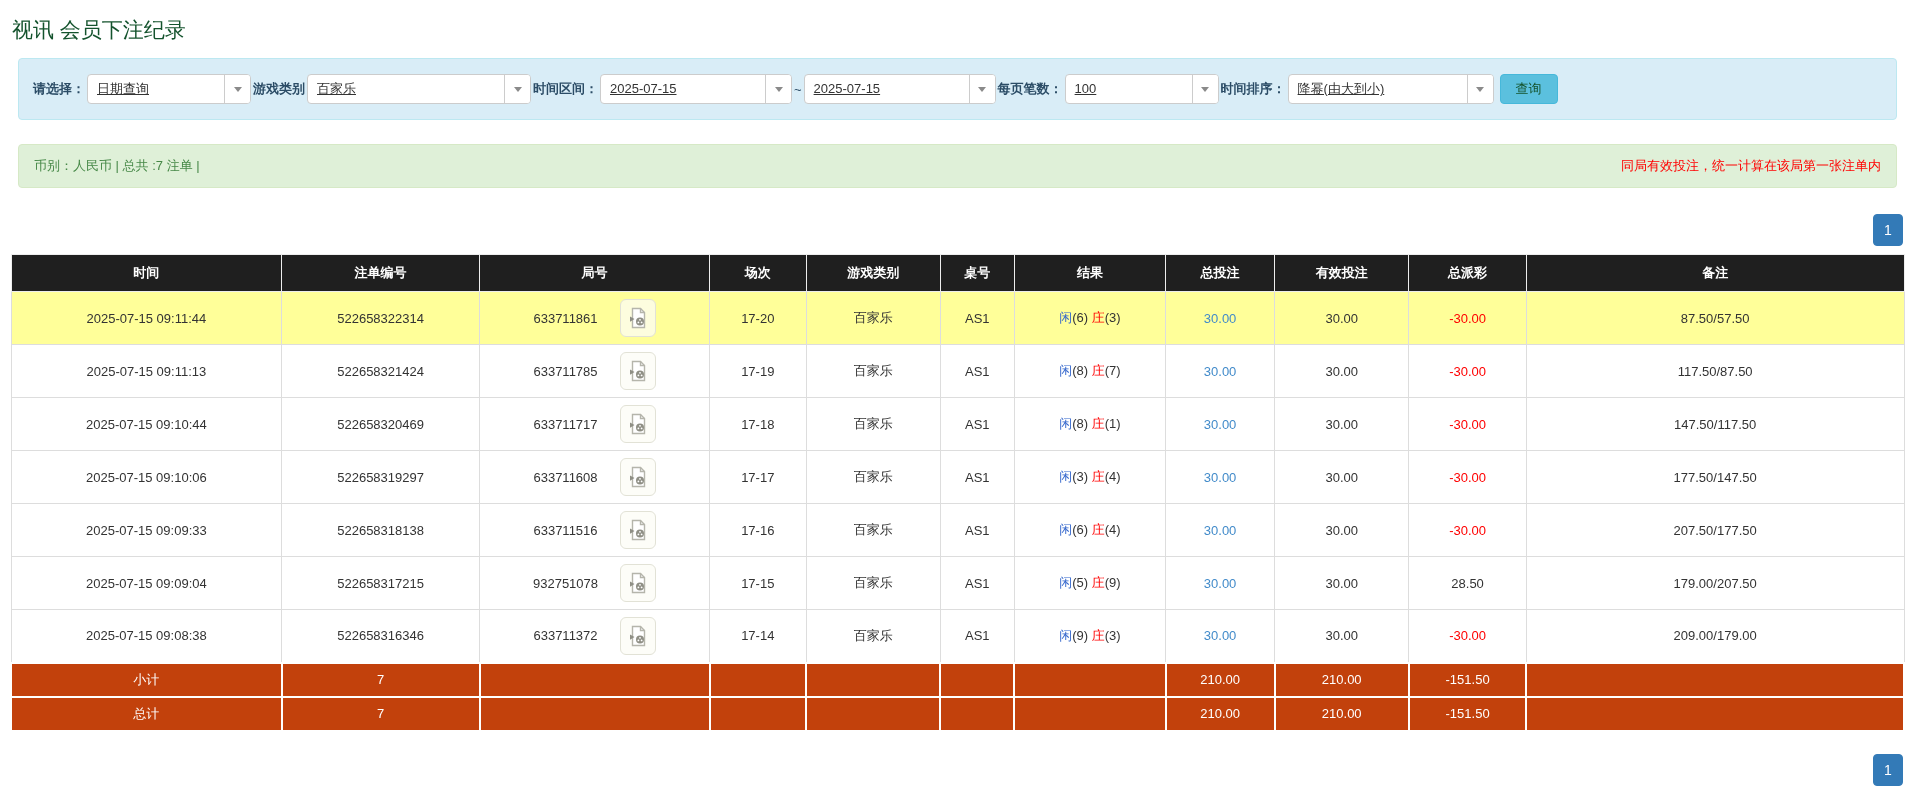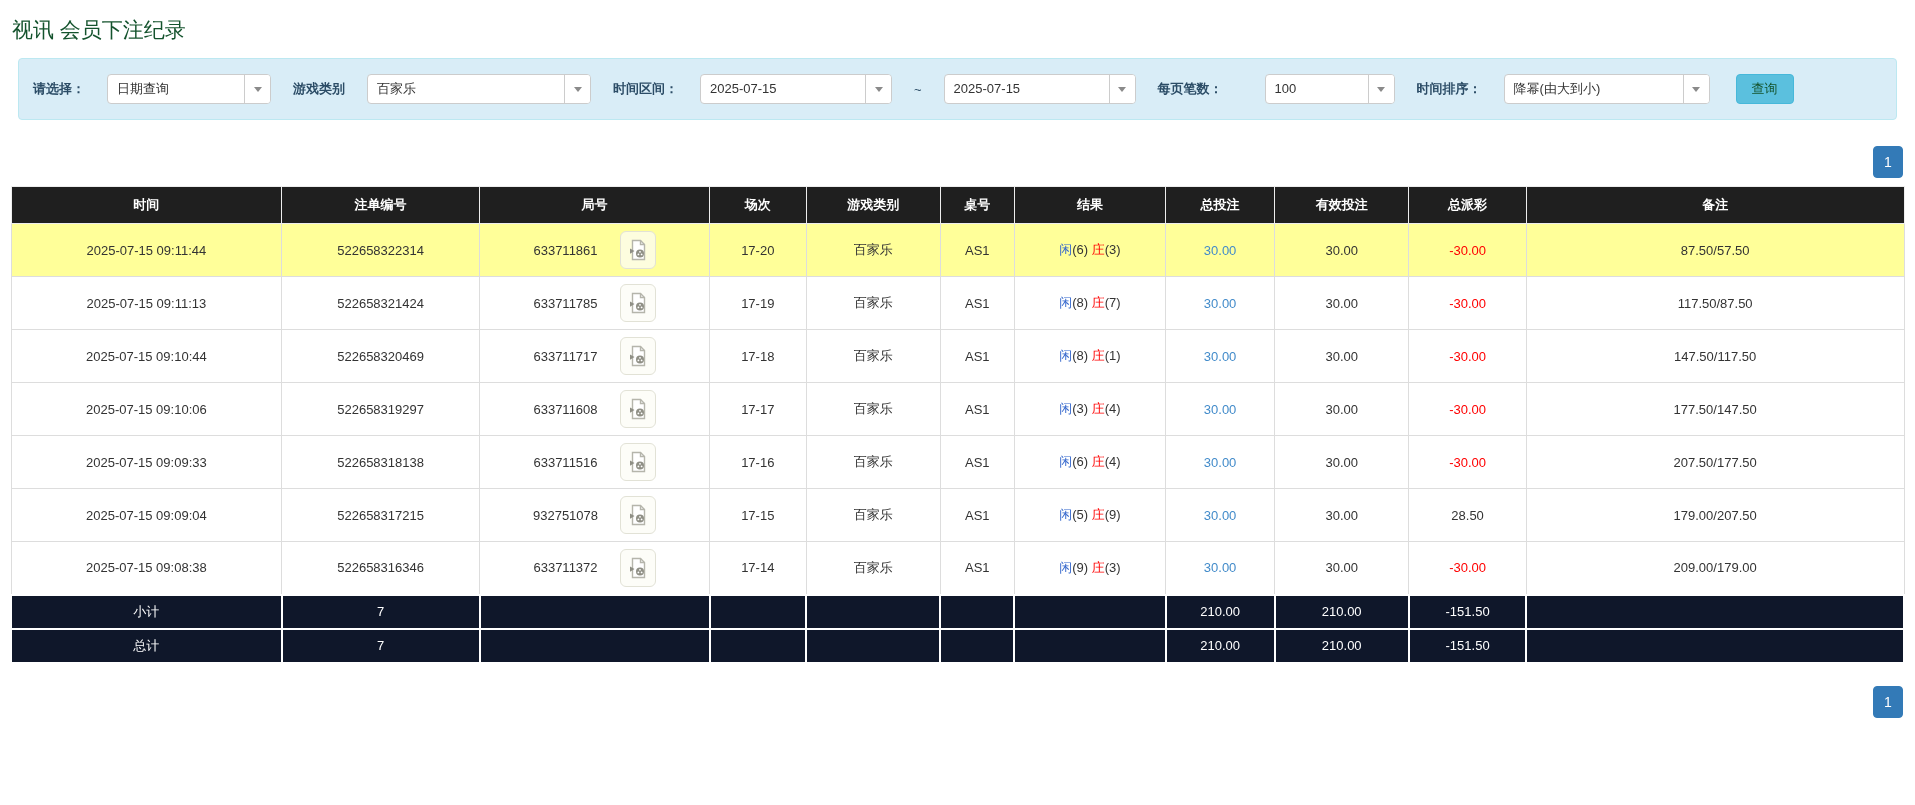--- a/index.html
+++ b/index.html
@@ -17,48 +17,48 @@
     padding:16px 0 12px 12px;
   }
 
   
   .filter-panel {
     margin:2px 18px 0 18px;
     background:#d9edf7;
     border:1px solid #bce8f1;
     border-radius:4px;
     padding:15px 14px;
-    display:flex; align-items:center; gap:22px;
+    display:flex; align-items:center; gap:2px;
     white-space:nowrap;
   }
   .flabel { font-size:13px; font-weight:bold; color:#2b4c66; }
   .combo {
     display:inline-flex; align-items:stretch;
     height:30px; background:#fff;
     border:1px solid #ccc; border-radius:4px; overflow:hidden;
     cursor:pointer;
   }
   .combo .val {
     font-size:13px; color:#333; line-height:28px; padding:0 9px;
-    overflow:hidden; flex:1 1 auto; text-align:left;
+    overflow:hidden; flex:1 1 auto; text-align:left;text-decoration:underline;
   }
   .combo .caret-box {
     width:26px; flex:0 0 26px;
     border-left:1px solid #ccc; background:#fff;
     display:flex; align-items:center; justify-content:center;
   }
   .caret {
     width:0; height:0;
     border-left:4px solid transparent; border-right:4px solid transparent;
     border-top:5px solid #8a8a8a;
   }
   .w-select1 { width:164px; }
   .w-game    { width:224px; }
   .w-date    { width:192px; }
-  .w-pp      { width:130px;margin-left:20px; }
+  .w-pp      { width:154px; }
   .w-sort    { width:206px; }
   .tilde { font-size:13px; color:#2b4c66; }
   .search-btn {
     height:30px; padding:0 15px;
     background:#5bc0de; border:1px solid #46b8da; border-radius:4px;
     color:#14532d; font-size:13px; cursor:pointer; margin-left:4px;
   }
 
   
   .summary-bar {
@@ -92,21 +92,21 @@
     background:#fff; font-size:13px; color:#333;
     height:53px; border:1px solid #ddd; vertical-align:middle;
   }
   tr.highlight td { background:#ffff99; }
   .blue-link { color:#428bca; cursor:pointer; }
   .neg { color:#ff0000; }
   .player-txt { color:#3366cc; }
   .banker-txt { color:#ff0000; }
   .result-score { color:#333; }
   tr.sumrow td {
-    background:#0f172a; color:#fff; height:34px;
+    background:#c2410c; color:#fff; height:34px;
     border:2px solid #fff; font-size:13px;
   }
   .round-wrap { display:inline-flex; align-items:center; gap:22px; }
   .video-btn {
     width:36px; height:38px;
     background:rgba(252,252,246,0.75);
     border:1px solid #e2e2d6; border-radius:6px;
     display:inline-flex; align-items:center; justify-content:center;
     cursor:pointer; padding:0;
   }
@@ -162,20 +162,24 @@
     <span class="combo w-sort">
       <span class="val">降幂(由大到小)</span>
       <span class="caret-box">
           <span class="caret"></span>
         </span>
     </span>
 
     <button class="search-btn">查询</button>
   </div>
 
+  <div class="summary-bar">
+    <span class="summary-left">币别：人民币 | 总共 :7 注单 |</span>
+    <span class="summary-right">同局有效投注，统一计算在该局第一张注单内</span>
+  </div>
 
   <div class="pagination-row top">
     <span class="page-btn">1</span>
   </div>
 
   <div class="table-wrap">
     <table>
       <colgroup>
         <col style="width:14.3%">
           <col style="width:10.45%">

